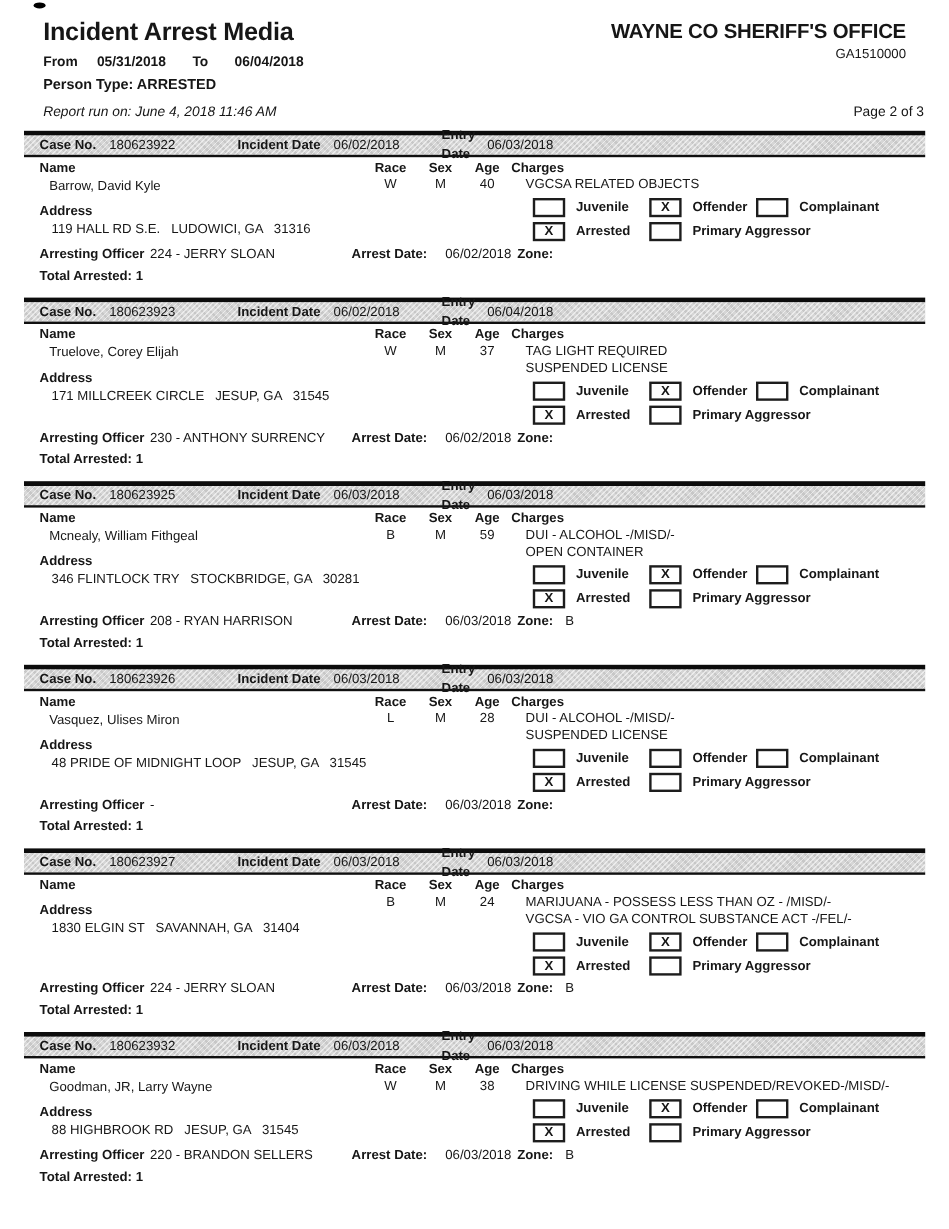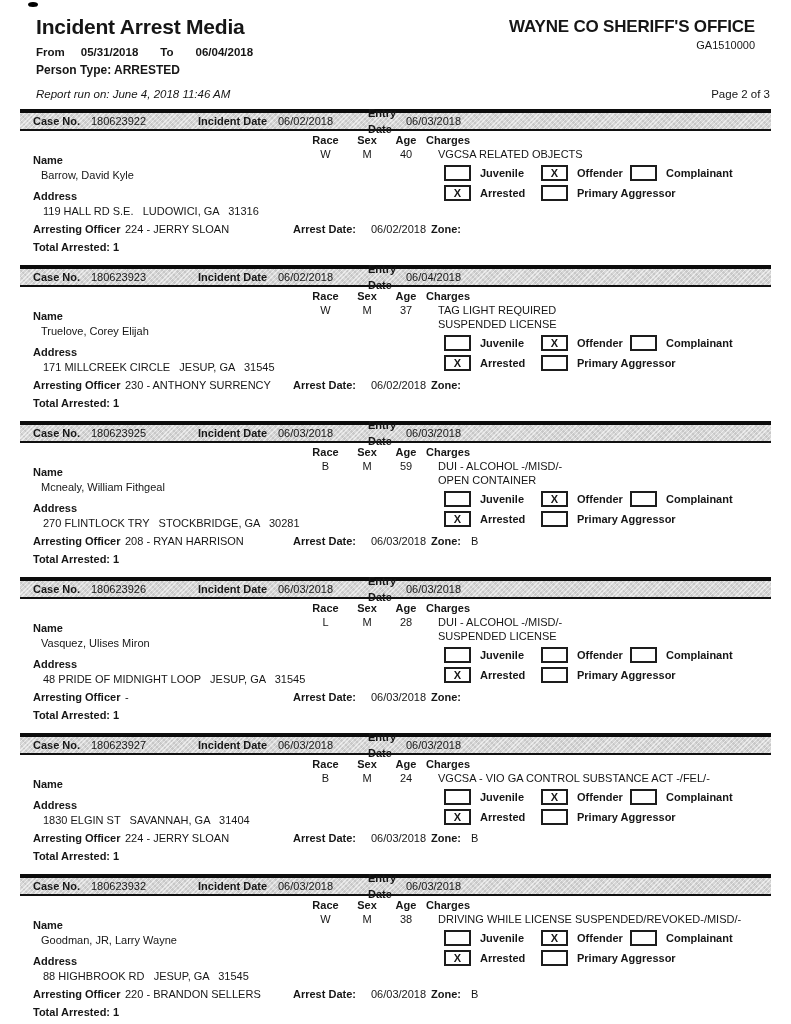--- a/index.html
+++ b/index.html
@@ -49,21 +49,21 @@
   .bar-gray .b-lbl { font-weight: bold; }
   .bg-case-lbl { width: 58px; }
   .bg-case-val { width: 107px; }
   .bg-inc-lbl { width: 80px; }
   .bg-inc-val { width: 66px; }
   .bg-ent-lbl { width: 62px; padding-left: 24px; }
   .bar-thin { height: 2px; background: #101010; }
 
   .record-body { padding: 3px 4px 2px 13px; font-size: 11px; }
   .cols { display: flex; }
-  .c-name { width: 270px; margin-top: 20px; }
+  .c-name { width: 270px; }
   .c-race { width: 45px; text-align: center; }
   .c-sex  { width: 38px; text-align: center; }
   .c-age  { width: 40px; text-align: center; }
   .c-charges { flex: 1; min-width: 0; }
 
   .lbl { font-weight: bold; line-height: 13px; }
   .val { line-height: 14px; }
   .name-val { padding-left: 8px; margin-top: 1px; }
   .addr-block { margin-top: 8px; }
   .addr-val { padding-left: 10px; margin-top: 1px; white-space: pre; }
@@ -299,21 +299,21 @@
     </div>
     <div class="bar-thin"></div>
 
     <div class="record-body">
       <div class="cols">
         <div class="c-name">
           <div class="lbl">Name</div>
           <div class="val name-val">Mcnealy, William Fithgeal</div>
           <div class="addr-block">
             <div class="lbl">Address</div>
-            <div class="val addr-val">270 FLINTLOCK TRY   STOCKBRIDGE, GA   30281</div>
+            <div class="val addr-val">346 FLINTLOCK TRY   STOCKBRIDGE, GA   30281</div>
           </div>
         </div>
         <div class="c-race">
           <div class="lbl">Race</div>
           <div class="val">B</div>
         </div>
         <div class="c-sex">
           <div class="lbl">Sex</div>
           <div class="val">M</div>
         </div>
@@ -479,20 +479,21 @@
         <div class="c-sex">
           <div class="lbl">Sex</div>
           <div class="val">M</div>
         </div>
         <div class="c-age">
           <div class="lbl">Age</div>
           <div class="val">24</div>
         </div>
         <div class="c-charges">
           <div class="lbl">Charges</div>
+          <div class="charge-line">MARIJUANA - POSSESS LESS THAN OZ - /MISD/-</div>
           <div class="charge-line">VGCSA - VIO GA CONTROL SUBSTANCE ACT -/FEL/-</div>
           <div class="cb-row">
             <div class="cb-cell cb-w1">
               <span class="cb-box"></span>
               <span class="cb-label">Juvenile</span>
             </div>
             <div class="cb-cell cb-w2">
               <span class="cb-box">X</span>
               <span class="cb-label">Offender</span>
             </div>

